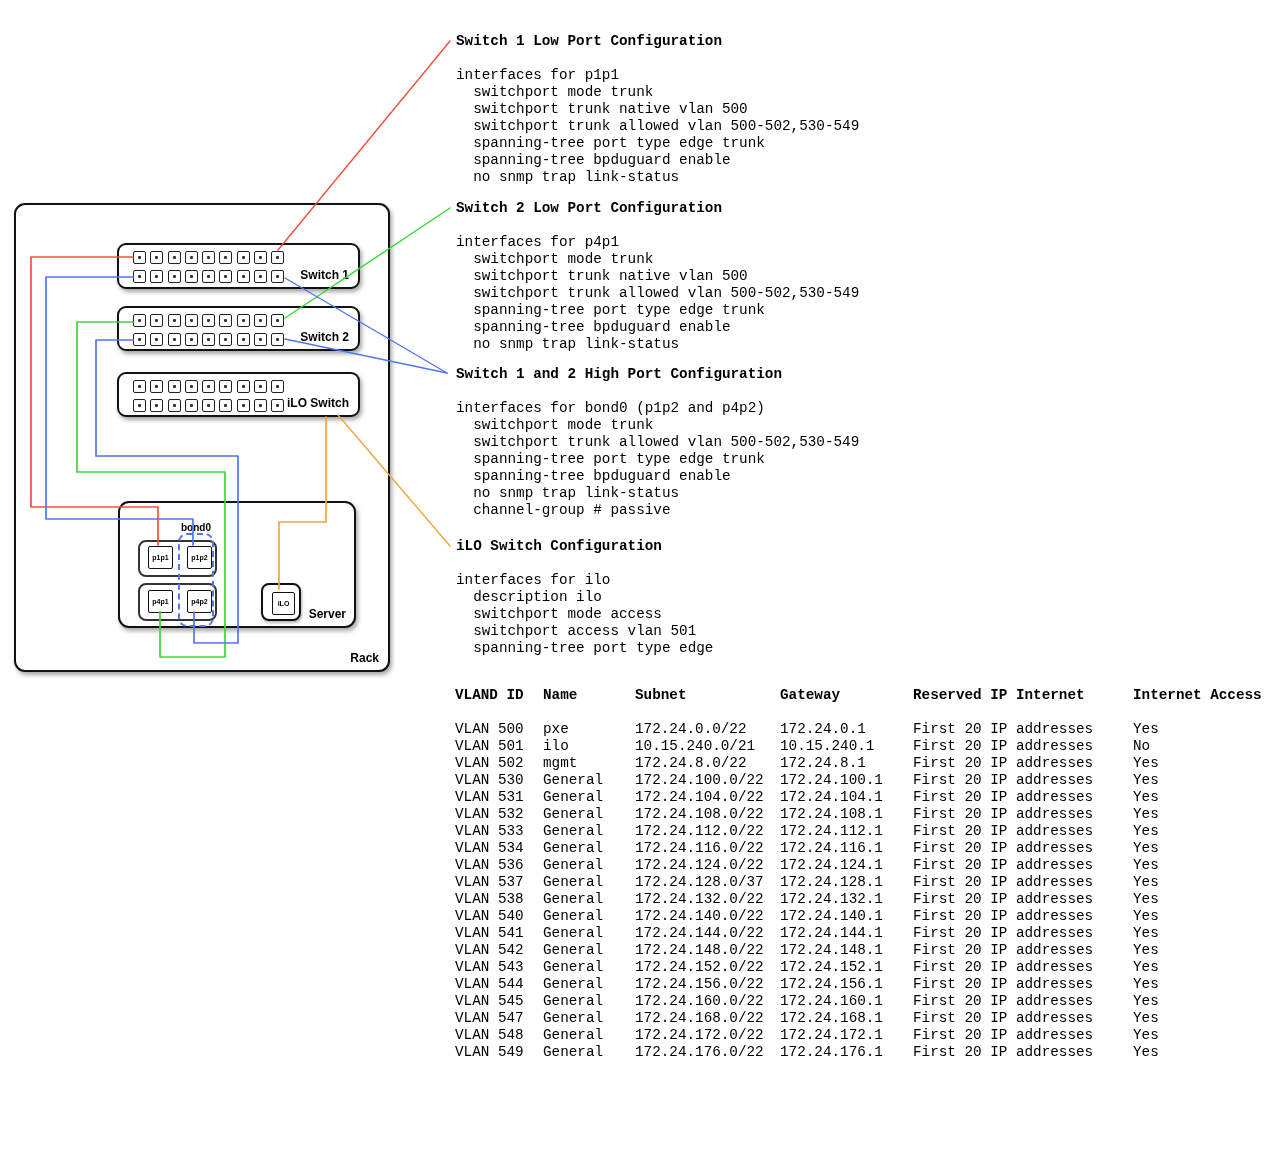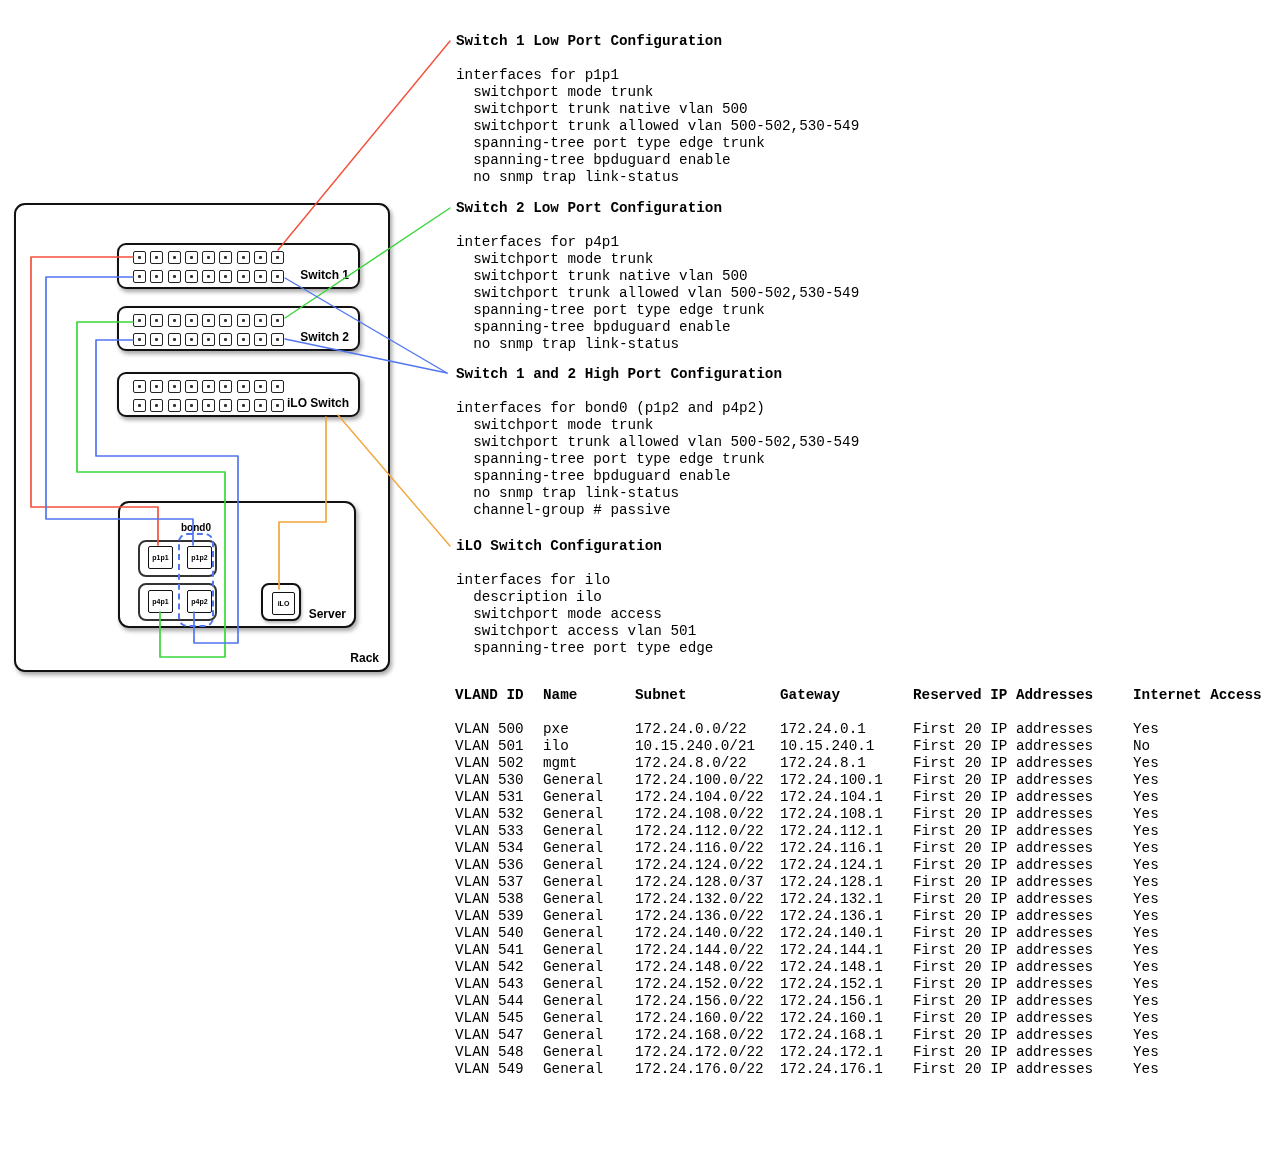--- a/index.html
+++ b/index.html
@@ -309,34 +309,33 @@
   <div id="cfg4" class="config-block">
     <div class="config-title">iLO Switch Configuration</div>
     <pre class="config-body">interfaces for ilo
   description ilo
   switchport mode access
   switchport access vlan 501
   spanning-tree port type edge</pre>
   </div>
 
   <div id="vlan-table">
-    <div class="trow thead" id="table-head"><span class="c0">VLAND ID</span><span class="c1">Name</span><span class="c2">Subnet</span><span class="c3">Gateway</span><span class="c4">Reserved IP Addresses</span><span class="c5">Internet Access</span></div>
+    <div class="trow thead" id="table-head"><span class="c0">VLAND ID</span><span class="c1">Name</span><span class="c2">Subnet</span><span class="c3">Gateway</span><span class="c4">Reserved IP Internet</span><span class="c5">Internet Access</span></div>
     <div id="table-rows">
         <div class="trow"><span class="c0">VLAN 500</span><span class="c1">pxe</span><span class="c2">172.24.0.0/22</span><span class="c3">172.24.0.1</span><span class="c4">First 20 IP addresses</span><span class="c5">Yes</span></div>
         <div class="trow"><span class="c0">VLAN 501</span><span class="c1">ilo</span><span class="c2">10.15.240.0/21</span><span class="c3">10.15.240.1</span><span class="c4">First 20 IP addresses</span><span class="c5">No</span></div>
         <div class="trow"><span class="c0">VLAN 502</span><span class="c1">mgmt</span><span class="c2">172.24.8.0/22</span><span class="c3">172.24.8.1</span><span class="c4">First 20 IP addresses</span><span class="c5">Yes</span></div>
         <div class="trow"><span class="c0">VLAN 530</span><span class="c1">General</span><span class="c2">172.24.100.0/22</span><span class="c3">172.24.100.1</span><span class="c4">First 20 IP addresses</span><span class="c5">Yes</span></div>
         <div class="trow"><span class="c0">VLAN 531</span><span class="c1">General</span><span class="c2">172.24.104.0/22</span><span class="c3">172.24.104.1</span><span class="c4">First 20 IP addresses</span><span class="c5">Yes</span></div>
         <div class="trow"><span class="c0">VLAN 532</span><span class="c1">General</span><span class="c2">172.24.108.0/22</span><span class="c3">172.24.108.1</span><span class="c4">First 20 IP addresses</span><span class="c5">Yes</span></div>
         <div class="trow"><span class="c0">VLAN 533</span><span class="c1">General</span><span class="c2">172.24.112.0/22</span><span class="c3">172.24.112.1</span><span class="c4">First 20 IP addresses</span><span class="c5">Yes</span></div>
         <div class="trow"><span class="c0">VLAN 534</span><span class="c1">General</span><span class="c2">172.24.116.0/22</span><span class="c3">172.24.116.1</span><span class="c4">First 20 IP addresses</span><span class="c5">Yes</span></div>
         <div class="trow"><span class="c0">VLAN 536</span><span class="c1">General</span><span class="c2">172.24.124.0/22</span><span class="c3">172.24.124.1</span><span class="c4">First 20 IP addresses</span><span class="c5">Yes</span></div>
         <div class="trow"><span class="c0">VLAN 537</span><span class="c1">General</span><span class="c2">172.24.128.0/37</span><span class="c3">172.24.128.1</span><span class="c4">First 20 IP addresses</span><span class="c5">Yes</span></div>
         <div class="trow"><span class="c0">VLAN 538</span><span class="c1">General</span><span class="c2">172.24.132.0/22</span><span class="c3">172.24.132.1</span><span class="c4">First 20 IP addresses</span><span class="c5">Yes</span></div>
-        <div class="trow"><span class="c0">VLAN 539</span><span class="c1">General</span><span class="c2">172.24.136.0/22</span><span class="c3">172.24.136.1</span><span class="c4">First 20 IP addresses</span><span class="c5">Yes</span></div>
         <div class="trow"><span class="c0">VLAN 540</span><span class="c1">General</span><span class="c2">172.24.140.0/22</span><span class="c3">172.24.140.1</span><span class="c4">First 20 IP addresses</span><span class="c5">Yes</span></div>
         <div class="trow"><span class="c0">VLAN 541</span><span class="c1">General</span><span class="c2">172.24.144.0/22</span><span class="c3">172.24.144.1</span><span class="c4">First 20 IP addresses</span><span class="c5">Yes</span></div>
         <div class="trow"><span class="c0">VLAN 542</span><span class="c1">General</span><span class="c2">172.24.148.0/22</span><span class="c3">172.24.148.1</span><span class="c4">First 20 IP addresses</span><span class="c5">Yes</span></div>
         <div class="trow"><span class="c0">VLAN 543</span><span class="c1">General</span><span class="c2">172.24.152.0/22</span><span class="c3">172.24.152.1</span><span class="c4">First 20 IP addresses</span><span class="c5">Yes</span></div>
         <div class="trow"><span class="c0">VLAN 544</span><span class="c1">General</span><span class="c2">172.24.156.0/22</span><span class="c3">172.24.156.1</span><span class="c4">First 20 IP addresses</span><span class="c5">Yes</span></div>
         <div class="trow"><span class="c0">VLAN 545</span><span class="c1">General</span><span class="c2">172.24.160.0/22</span><span class="c3">172.24.160.1</span><span class="c4">First 20 IP addresses</span><span class="c5">Yes</span></div>
         <div class="trow"><span class="c0">VLAN 547</span><span class="c1">General</span><span class="c2">172.24.168.0/22</span><span class="c3">172.24.168.1</span><span class="c4">First 20 IP addresses</span><span class="c5">Yes</span></div>
         <div class="trow"><span class="c0">VLAN 548</span><span class="c1">General</span><span class="c2">172.24.172.0/22</span><span class="c3">172.24.172.1</span><span class="c4">First 20 IP addresses</span><span class="c5">Yes</span></div>
         <div class="trow"><span class="c0">VLAN 549</span><span class="c1">General</span><span class="c2">172.24.176.0/22</span><span class="c3">172.24.176.1</span><span class="c4">First 20 IP addresses</span><span class="c5">Yes</span></div>
       </div>

